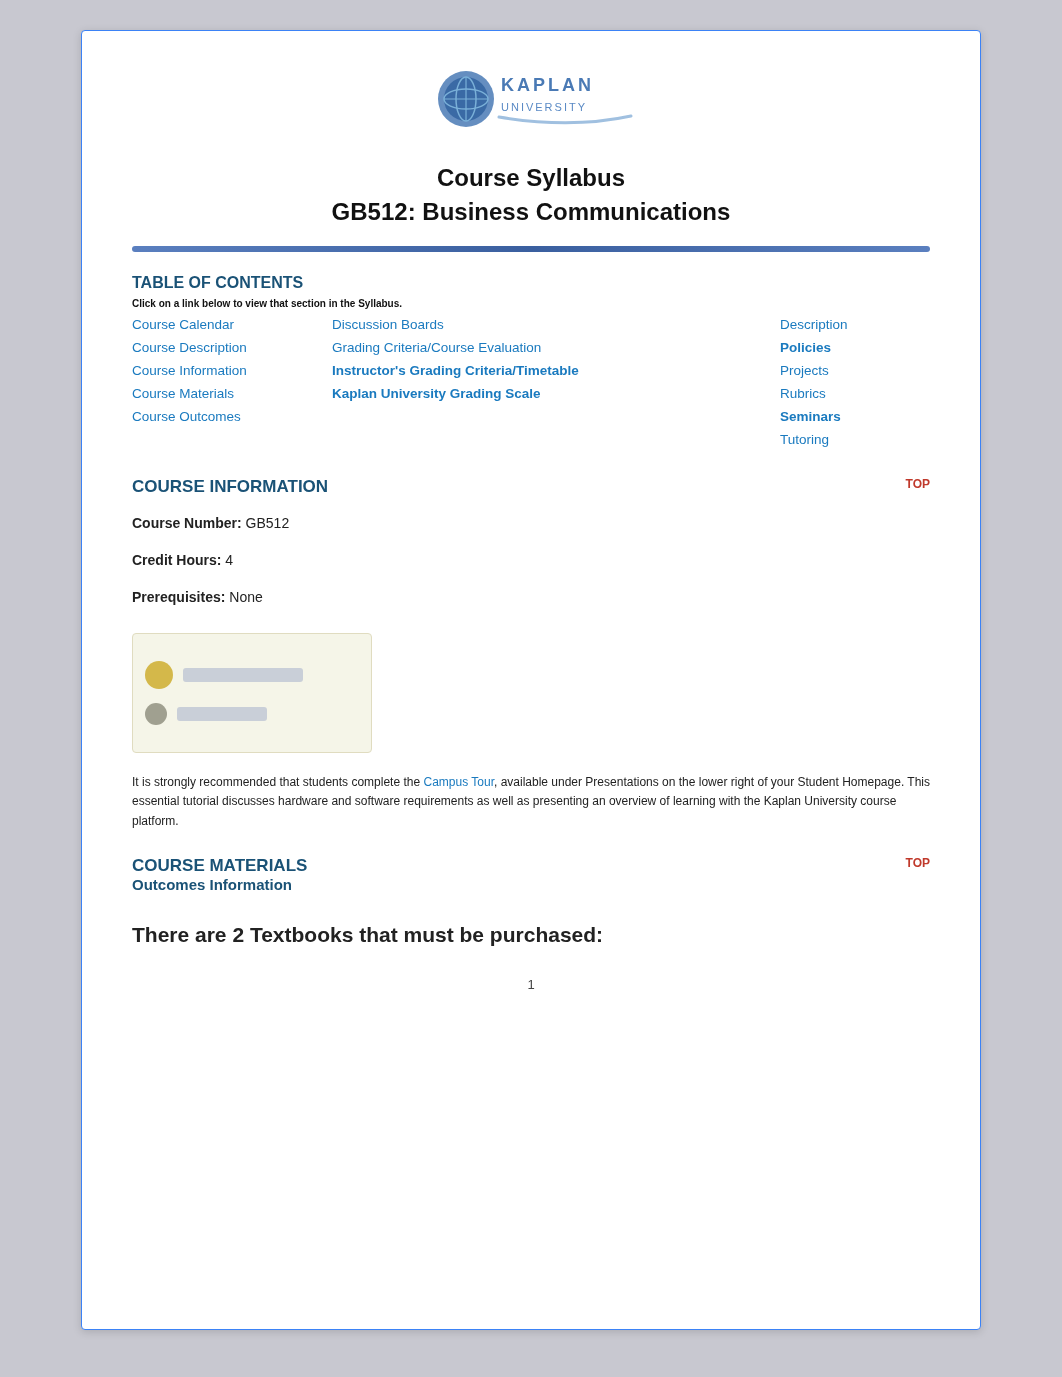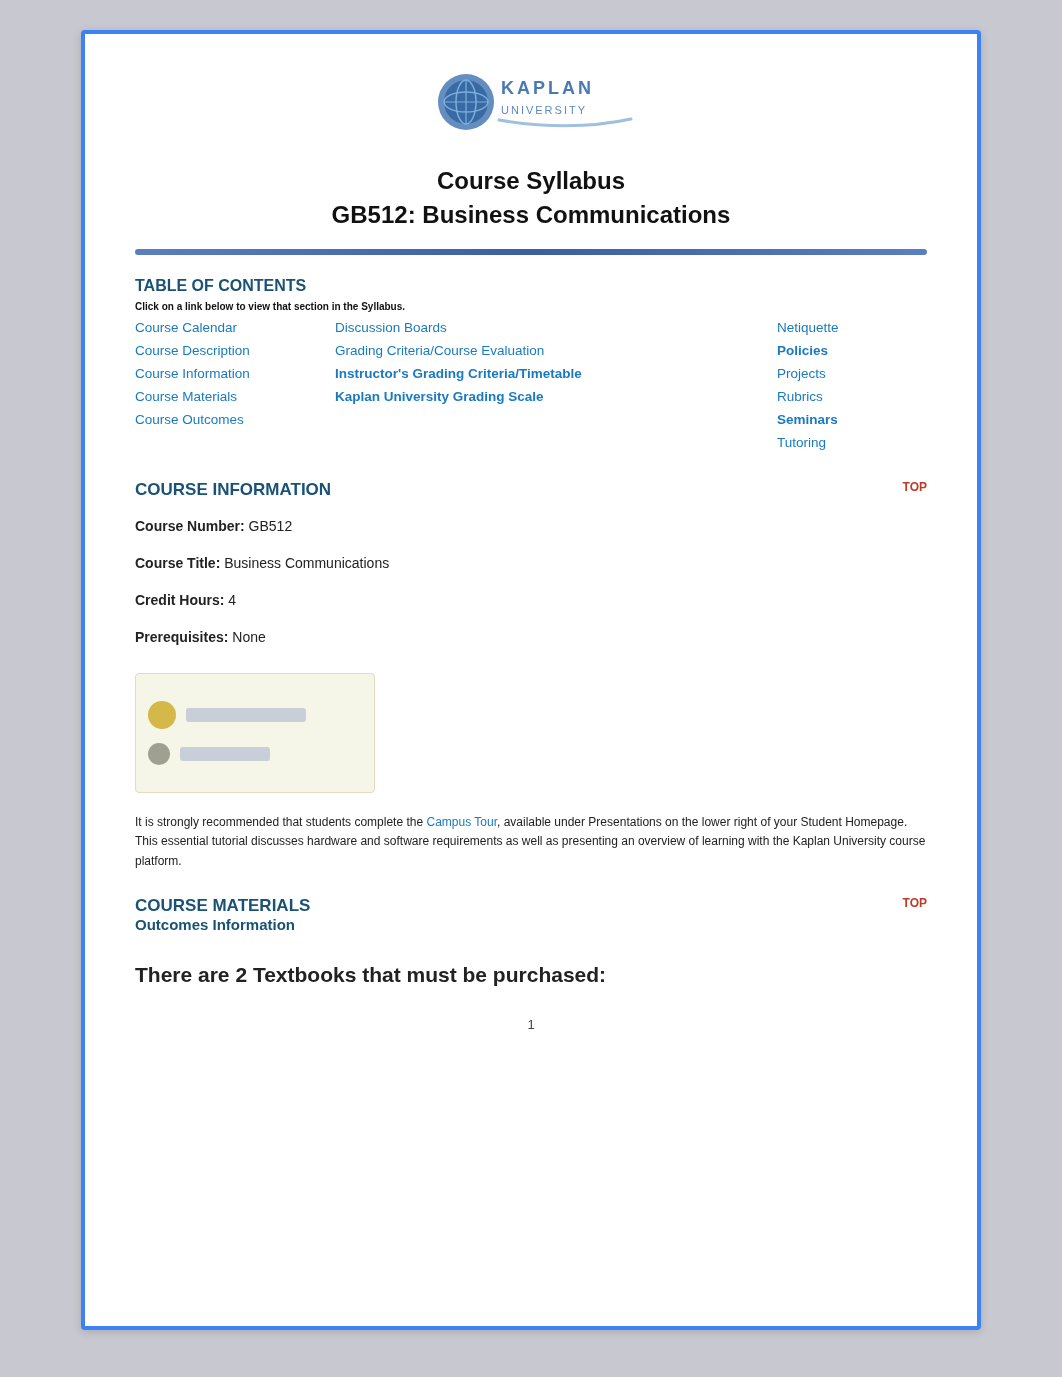--- a/index.html
+++ b/index.html
@@ -11,21 +11,21 @@
       color: #222;
       min-height: 1377px;
       display: flex;
       justify-content: center;
       align-items: flex-start;
       padding: 30px 20px;
     }
 
     .page-container {
       background: #fff;
-      border: 4px solid #3b82f6;
+      border: 1px solid #3b82f6;
       border-radius: 4px;
       width: 900px;
       min-height: 1300px;
       padding: 30px 50px 60px 50px;
       box-shadow: 0 2px 8px rgba(0,0,0,0.15);
     }
 
     .logo-area {
       display: flex;
       justify-content: center;
@@ -269,21 +269,21 @@
       </div>
 
       <div class="toc-col">
         <a class="toc-link" href="#">Discussion Boards</a>
         <a class="toc-link" href="#">Grading Criteria/Course Evaluation</a>
         <a class="toc-link bold" href="#">Instructor's Grading Criteria/Timetable</a>
         <a class="toc-link bold" href="#">Kaplan University Grading Scale</a>
       </div>
 
       <div class="toc-col">
-        <a class="toc-link" href="#">Netiquette</a>
+        <a class="toc-link" href="#">Description</a>
         <a class="toc-link bold" href="#">Policies</a>
         <a class="toc-link" href="#">Projects</a>
         <a class="toc-link" href="#">Rubrics</a>
         <a class="toc-link bold" href="#">Seminars</a>
         <a class="toc-link" href="#">Tutoring</a>
       </div>
     </div>
   </div>
 
   <div id="course-information">
@@ -291,24 +291,20 @@
       <h2 class="section-heading">COURSE INFORMATION</h2>
       <a class="top-link" href="#">TOP</a>
     </div>
 
     <div class="course-info-block">
       <div class="course-info-item">
         <strong>Course Number:</strong>
         <span>GB512</span>
       </div>
       <div class="course-info-item">
-        <strong>Course Title:</strong>
-        <span>Business Communications</span>
-      </div>
-      <div class="course-info-item">
         <strong>Credit Hours:</strong>
         <span>4</span>
       </div>
       <div class="course-info-item">
         <strong>Prerequisites:</strong>
         <span>None</span>
       </div>
     </div>
 
     <div class="blurred-image-area">

